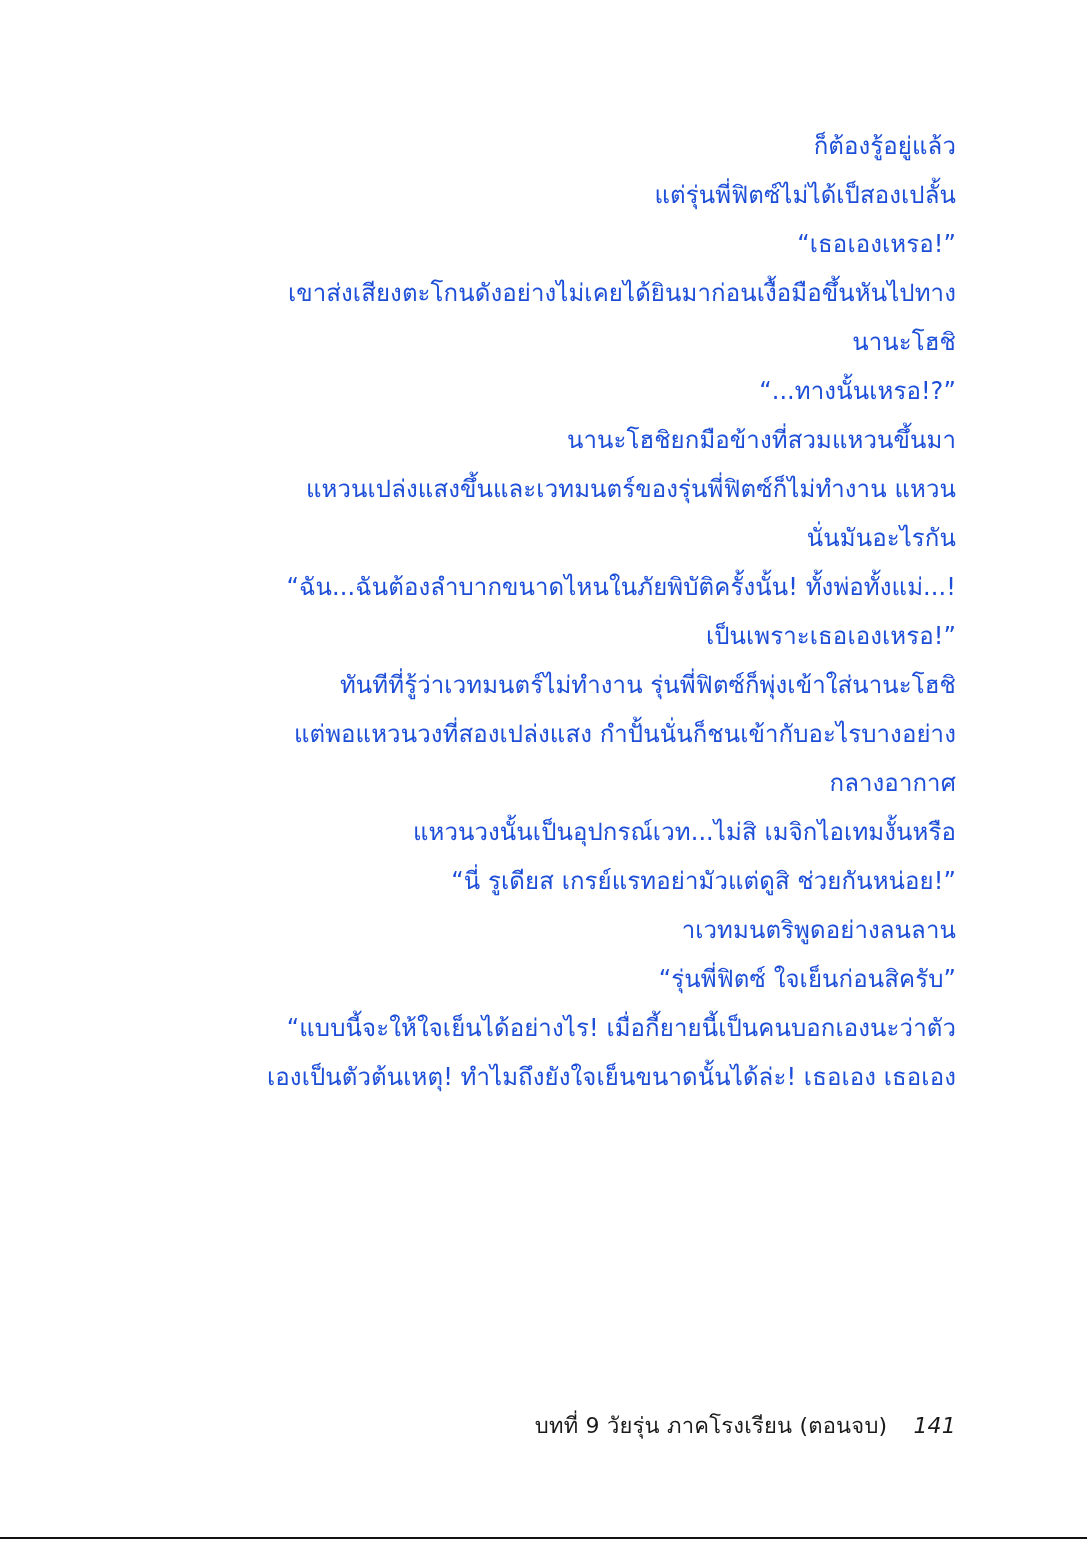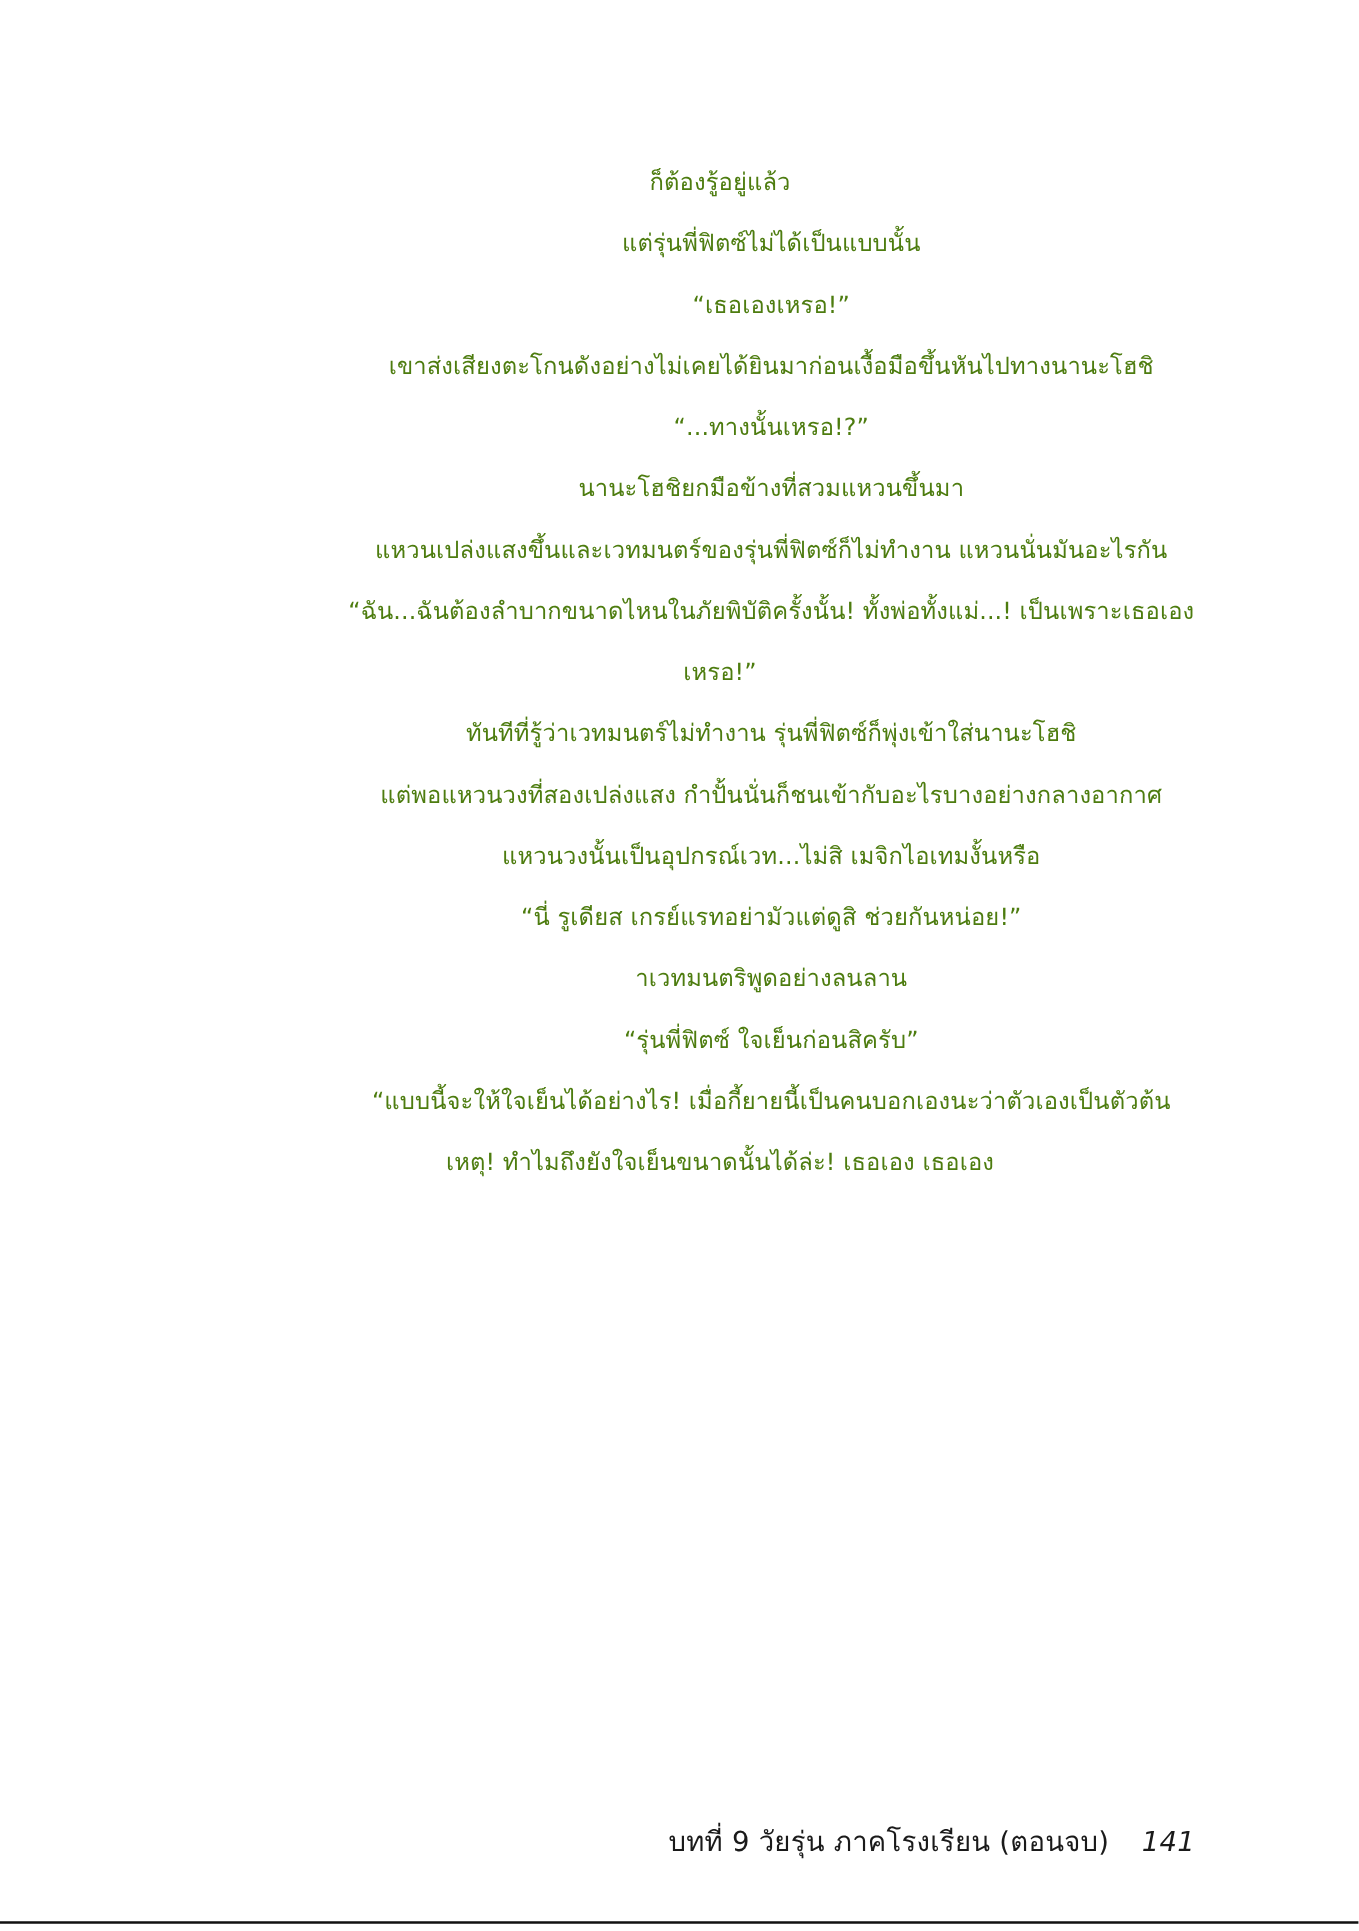--- a/index.html
+++ b/index.html
@@ -18,43 +18,42 @@
     box-sizing: border-box;
     overflow: hidden;
   }
   .text-body {
     position: absolute;
     left: 196px;
     top: 122px;
     width: 760px;
   }
   .para {
-    font-size: 19px;
+    font-size: 24px;
     line-height: 49px;
-    color: #4d7c0f;
+    color: #1d4ed8;
     letter-spacing: 0.1px;
-    text-align: center;
+    text-align: right;
     margin: 0;
     white-space: normal;
   }
   .para.indent {
     text-indent: 82px;
   }
   .footer {
     position: absolute;
     left: 196px;
     right: 131px;
     top: 1408px;
     display: flex;
     justify-content: flex-end;
     align-items: baseline;
     gap: 26px;
     font-size: 22px;
     color: #1a1a1a;
-    margin-top: 48px;
   }
   .footer .chapter {
     letter-spacing: 0.2px;
   }
   .footer .pageno {
     letter-spacing: 0.2px;
     font-style: italic;
   }
   .bottom-rule {
     position: absolute;
@@ -65,21 +64,21 @@
     background: #111111;
   }
 </style>
 </head>
 <body>
 
 <div class="page">
 
   <div class="text-body">
     <p class="para">ก็ต้องรู้อยู่แล้ว</p>
-    <p class="para indent">แต่รุ่นพี่ฟิตซ์ไม่ได้เป็นแบบนั้น</p>
+    <p class="para indent">แต่รุ่นพี่ฟิตซ์ไม่ได้เป็สองเปลั้น</p>
     <p class="para indent">“เธอเองเหรอ!”</p>
     <p class="para indent">เขาส่งเสียงตะโกนดังอย่างไม่เคยได้ยินมาก่อนเงื้อมือขึ้นหันไปทางนานะโฮชิ</p>
     <p class="para indent">“...ทางนั้นเหรอ!?”</p>
     <p class="para indent">นานะโฮชิยกมือข้างที่สวมแหวนขึ้นมา</p>
     <p class="para indent">แหวนเปล่งแสงขึ้นและเวทมนตร์ของรุ่นพี่ฟิตซ์ก็ไม่ทำงาน แหวนนั่นมันอะไรกัน</p>
     <p class="para indent">“ฉัน...ฉันต้องลำบากขนาดไหนในภัยพิบัติครั้งนั้น! ทั้งพ่อทั้งแม่...! เป็นเพราะเธอเองเหรอ!”</p>
     <p class="para indent">ทันทีที่รู้ว่าเวทมนตร์ไม่ทำงาน รุ่นพี่ฟิตซ์ก็พุ่งเข้าใส่นานะโฮชิ</p>
     <p class="para indent">แต่พอแหวนวงที่สองเปล่งแสง กำปั้นนั่นก็ชนเข้ากับอะไรบางอย่างกลางอากาศ</p>
     <p class="para indent">แหวนวงนั้นเป็นอุปกรณ์เวท...ไม่สิ เมจิกไอเทมงั้นหรือ</p>
     <p class="para indent">“นี่ รูเดียส เกรย์แรทอย่ามัวแต่ดูสิ ช่วยกันหน่อย!”</p>

